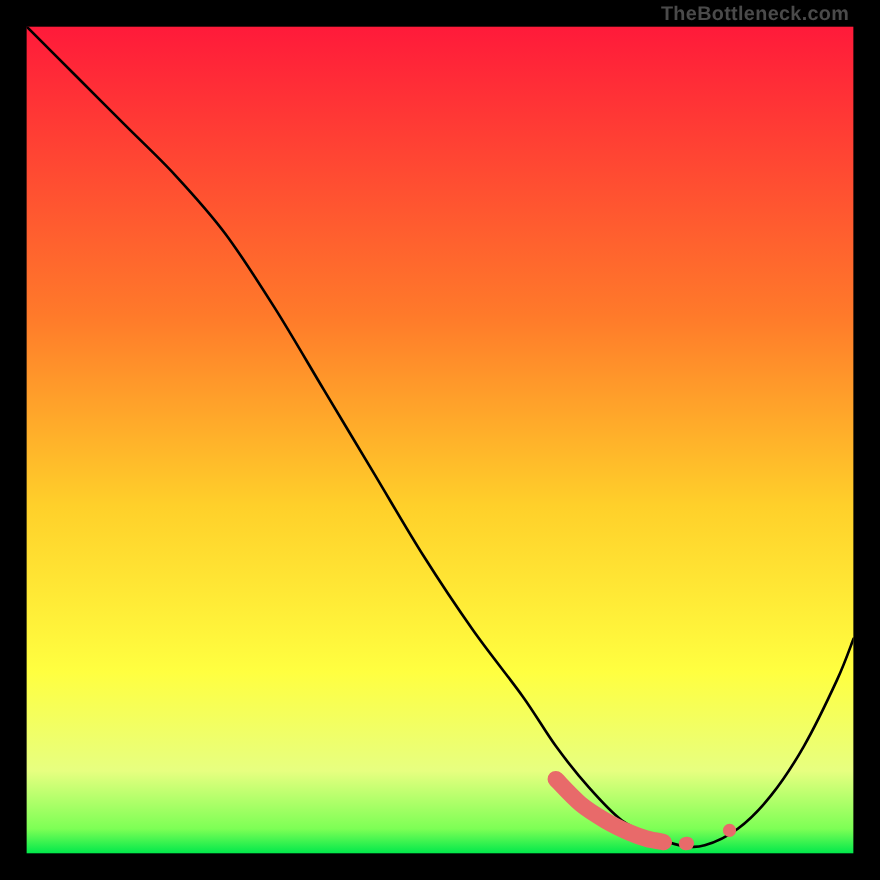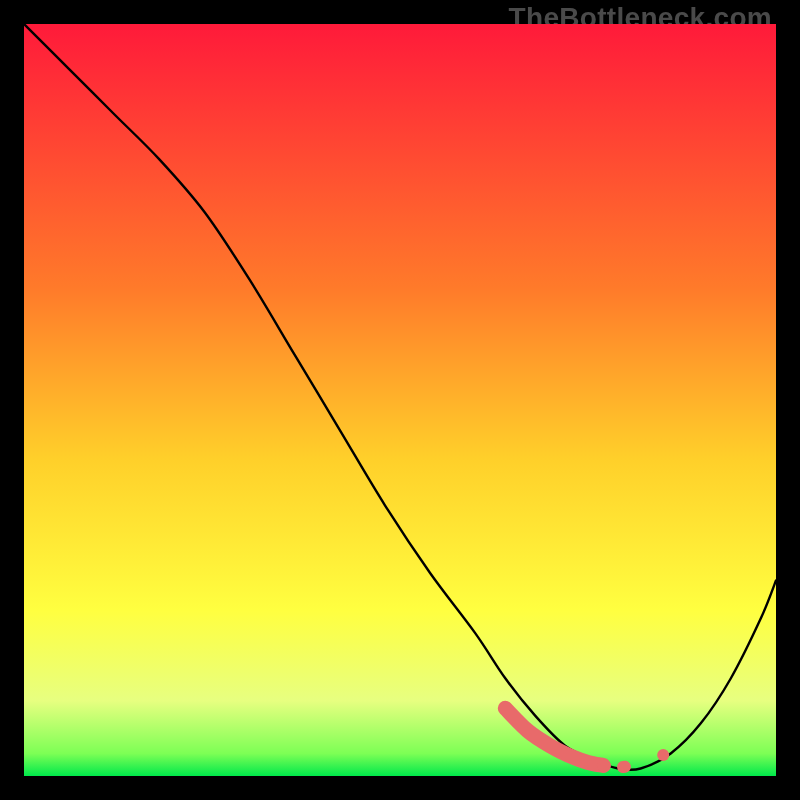--- a/index.html
+++ b/index.html
@@ -17,21 +17,21 @@
     top: 24px;
     width: 752px;
     height: 752px;
     background: #000;
   }
   .watermark {
     position: absolute;
     top: 2px;
     right: 28px;
     color: #4a4a4a;
-    font-size: 28px;
+    font-size: 18px;
     letter-spacing: 0.3px;
     font-weight: 600;
   }
   svg {
     display: block;
   }
 </style>
 </head>
 <body>
 

